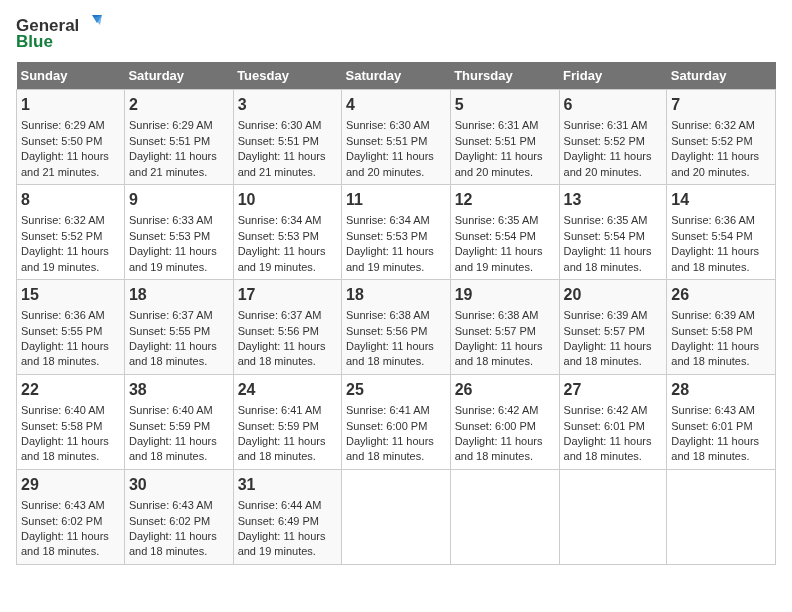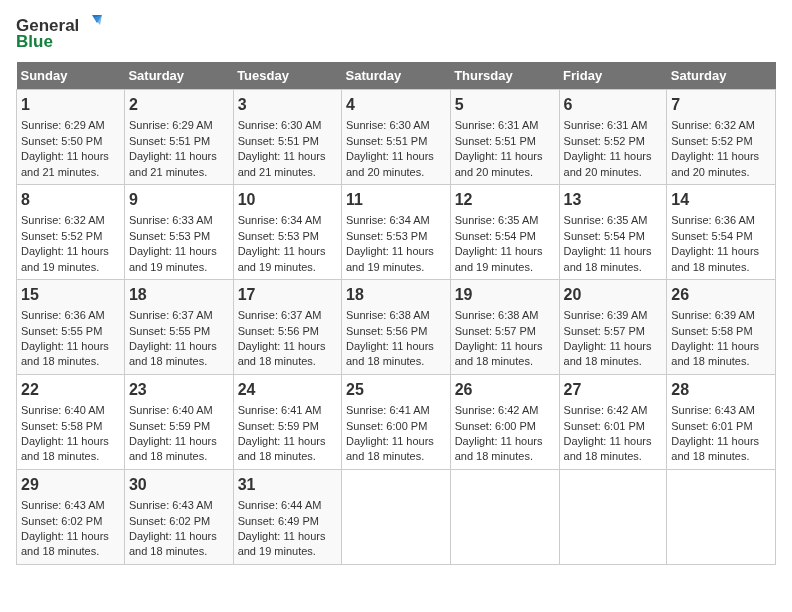--- a/index.html
+++ b/index.html
@@ -128,21 +128,21 @@
         <td><span class="day-num">15</span><span>Sunrise: 6:36 AM</span><br><span>Sunset: 5:55 PM</span><br><span>Daylight: 11 hours and 18 minutes.</span></td>
         <td><span class="day-num">18</span><span>Sunrise: 6:37 AM</span><br><span>Sunset: 5:55 PM</span><br><span>Daylight: 11 hours and 18 minutes.</span></td>
         <td><span class="day-num">17</span><span>Sunrise: 6:37 AM</span><br><span>Sunset: 5:56 PM</span><br><span>Daylight: 11 hours and 18 minutes.</span></td>
         <td><span class="day-num">18</span><span>Sunrise: 6:38 AM</span><br><span>Sunset: 5:56 PM</span><br><span>Daylight: 11 hours and 18 minutes.</span></td>
         <td><span class="day-num">19</span><span>Sunrise: 6:38 AM</span><br><span>Sunset: 5:57 PM</span><br><span>Daylight: 11 hours and 18 minutes.</span></td>
         <td><span class="day-num">20</span><span>Sunrise: 6:39 AM</span><br><span>Sunset: 5:57 PM</span><br><span>Daylight: 11 hours and 18 minutes.</span></td>
         <td><span class="day-num">26</span><span>Sunrise: 6:39 AM</span><br><span>Sunset: 5:58 PM</span><br><span>Daylight: 11 hours and 18 minutes.</span></td>
       </tr>
       <tr>
         <td><span class="day-num">22</span><span>Sunrise: 6:40 AM</span><br><span>Sunset: 5:58 PM</span><br><span>Daylight: 11 hours and 18 minutes.</span></td>
-        <td><span class="day-num">23</span><span>Sunrise: 6:40 AM</span><br><span>Sunset: 5:59 PM</span><br><span>Daylight: 11 hours and 18 minutes.</span></td>
+        <td><span class="day-num">38</span><span>Sunrise: 6:40 AM</span><br><span>Sunset: 5:59 PM</span><br><span>Daylight: 11 hours and 18 minutes.</span></td>
         <td><span class="day-num">24</span><span>Sunrise: 6:41 AM</span><br><span>Sunset: 5:59 PM</span><br><span>Daylight: 11 hours and 18 minutes.</span></td>
         <td><span class="day-num">25</span><span>Sunrise: 6:41 AM</span><br><span>Sunset: 6:00 PM</span><br><span>Daylight: 11 hours and 18 minutes.</span></td>
         <td><span class="day-num">26</span><span>Sunrise: 6:42 AM</span><br><span>Sunset: 6:00 PM</span><br><span>Daylight: 11 hours and 18 minutes.</span></td>
         <td><span class="day-num">27</span><span>Sunrise: 6:42 AM</span><br><span>Sunset: 6:01 PM</span><br><span>Daylight: 11 hours and 18 minutes.</span></td>
         <td><span class="day-num">28</span><span>Sunrise: 6:43 AM</span><br><span>Sunset: 6:01 PM</span><br><span>Daylight: 11 hours and 18 minutes.</span></td>
       </tr>
       <tr>
         <td><span class="day-num">29</span><span>Sunrise: 6:43 AM</span><br><span>Sunset: 6:02 PM</span><br><span>Daylight: 11 hours and 18 minutes.</span></td>
         <td><span class="day-num">30</span><span>Sunrise: 6:43 AM</span><br><span>Sunset: 6:02 PM</span><br><span>Daylight: 11 hours and 18 minutes.</span></td>
         <td><span class="day-num">31</span><span>Sunrise: 6:44 AM</span><br><span>Sunset: 6:49 PM</span><br><span>Daylight: 11 hours and 19 minutes.</span></td>

